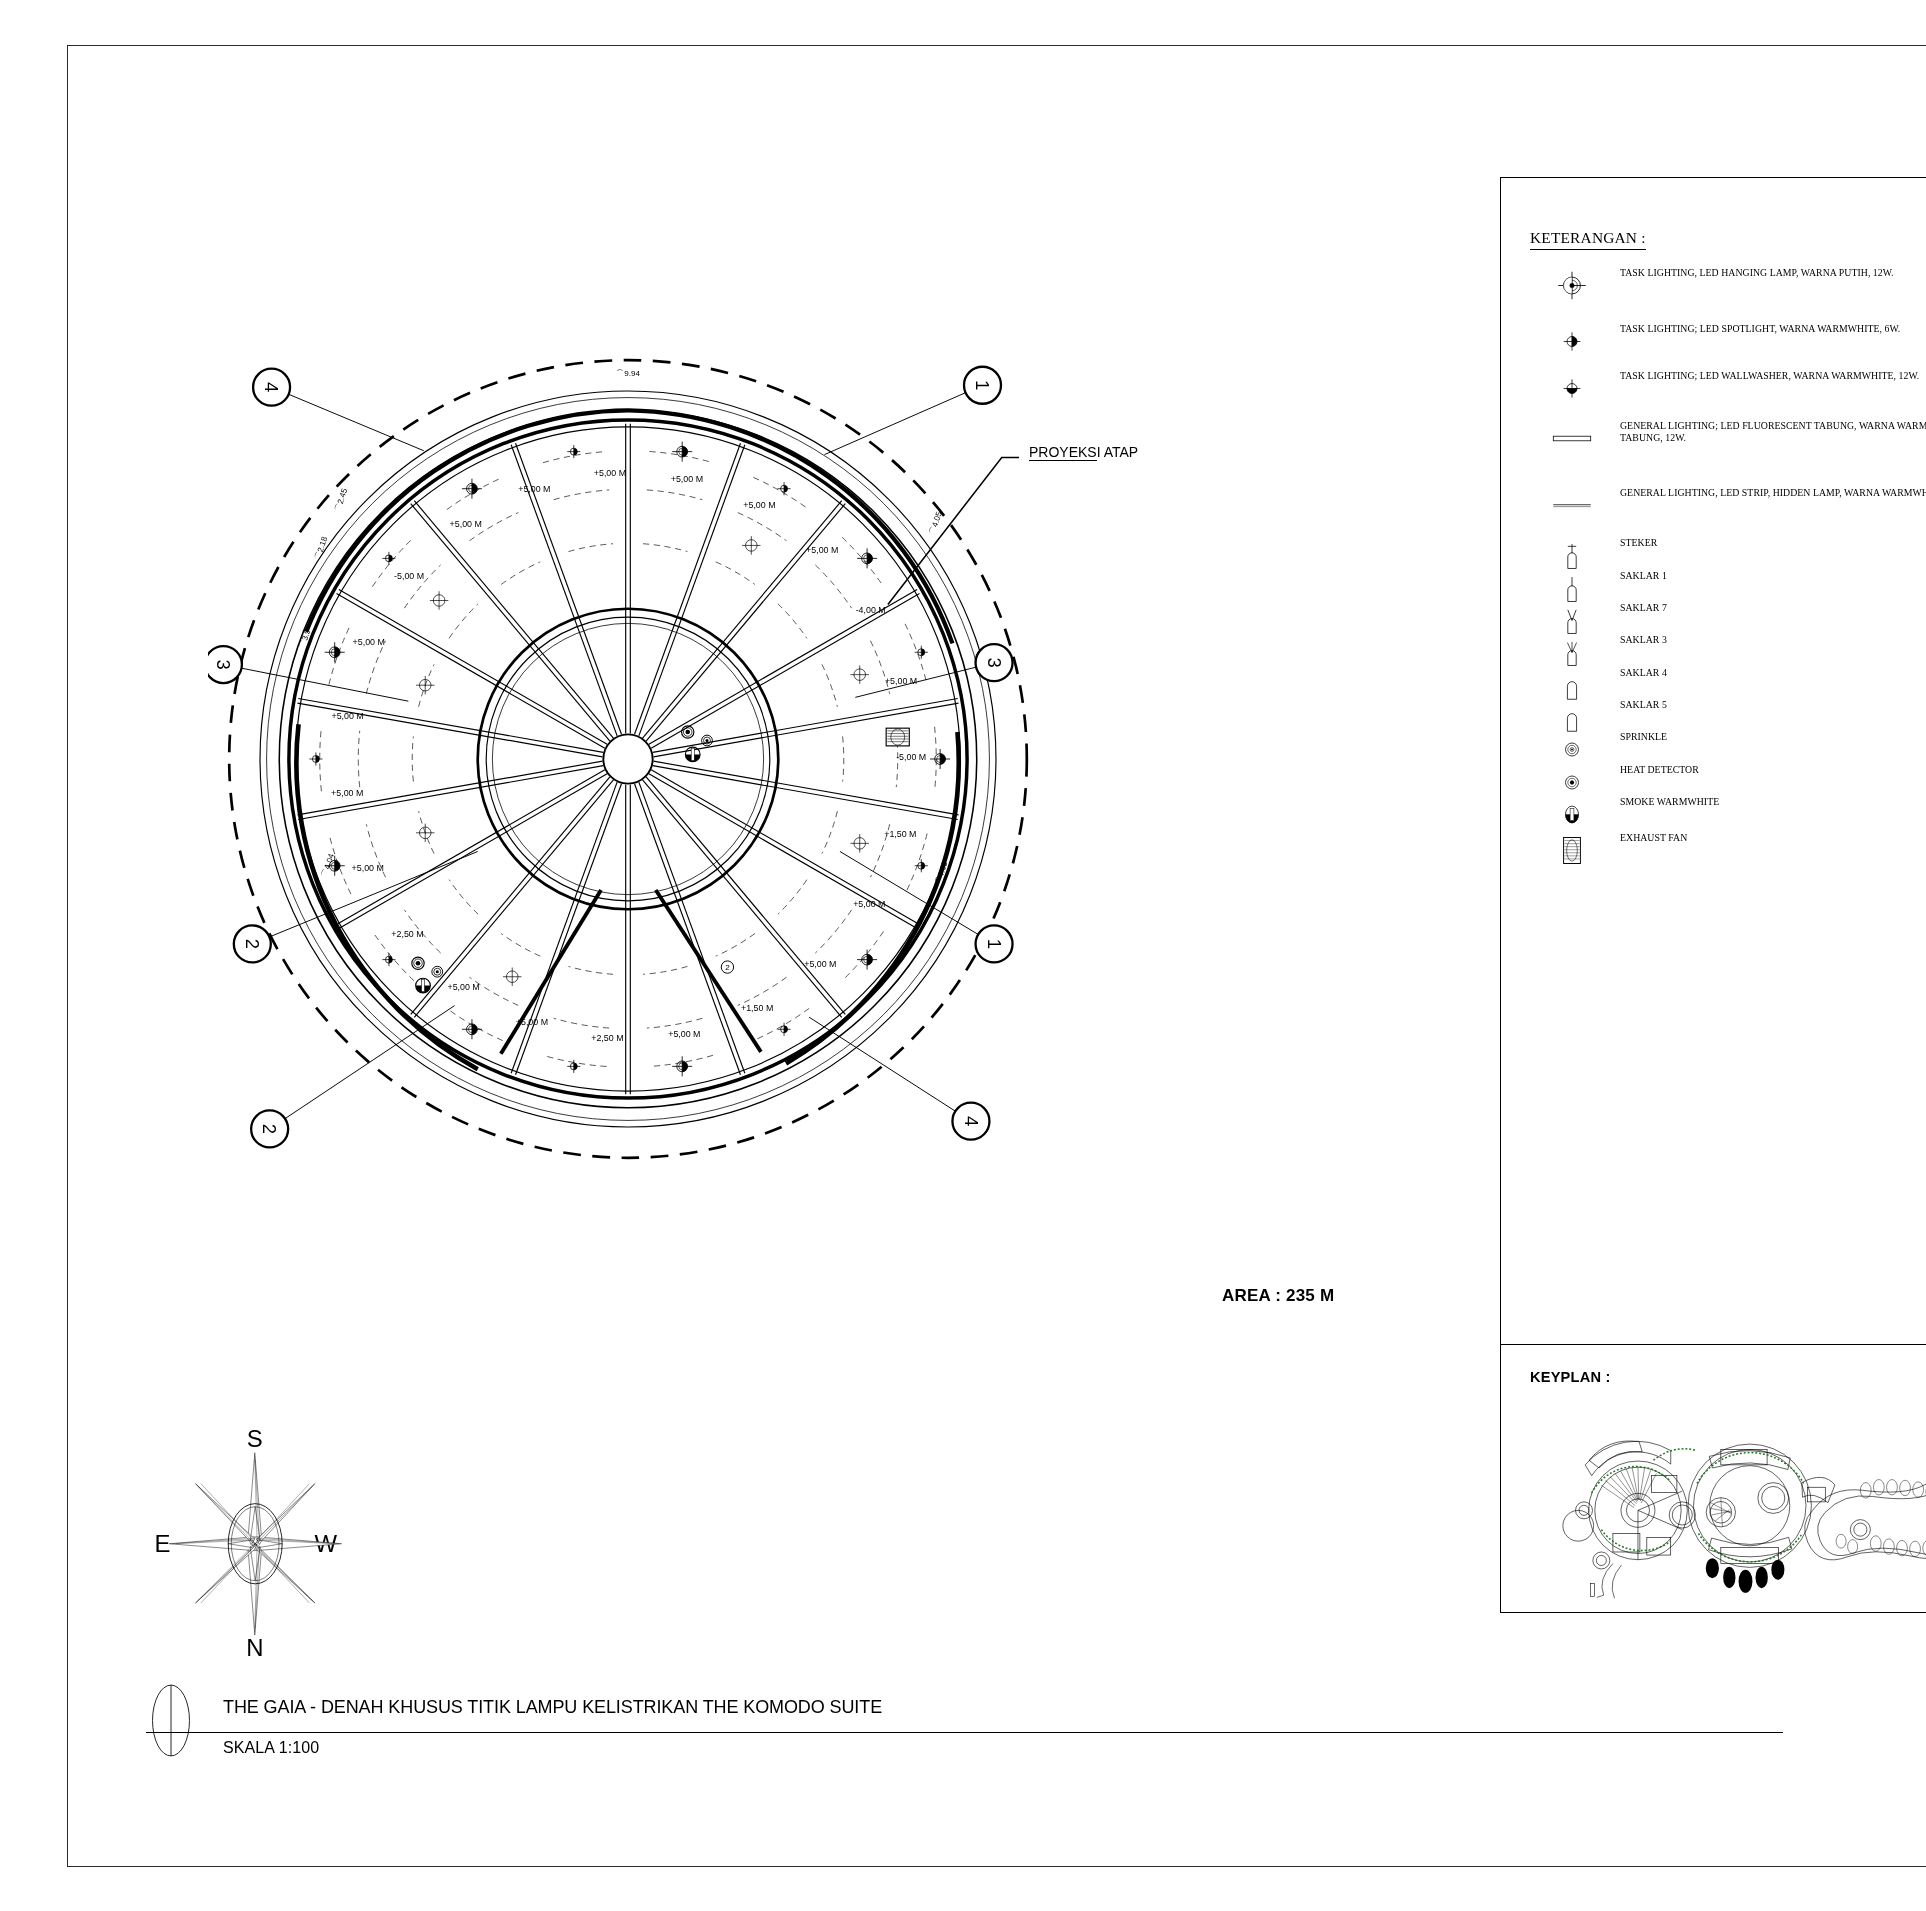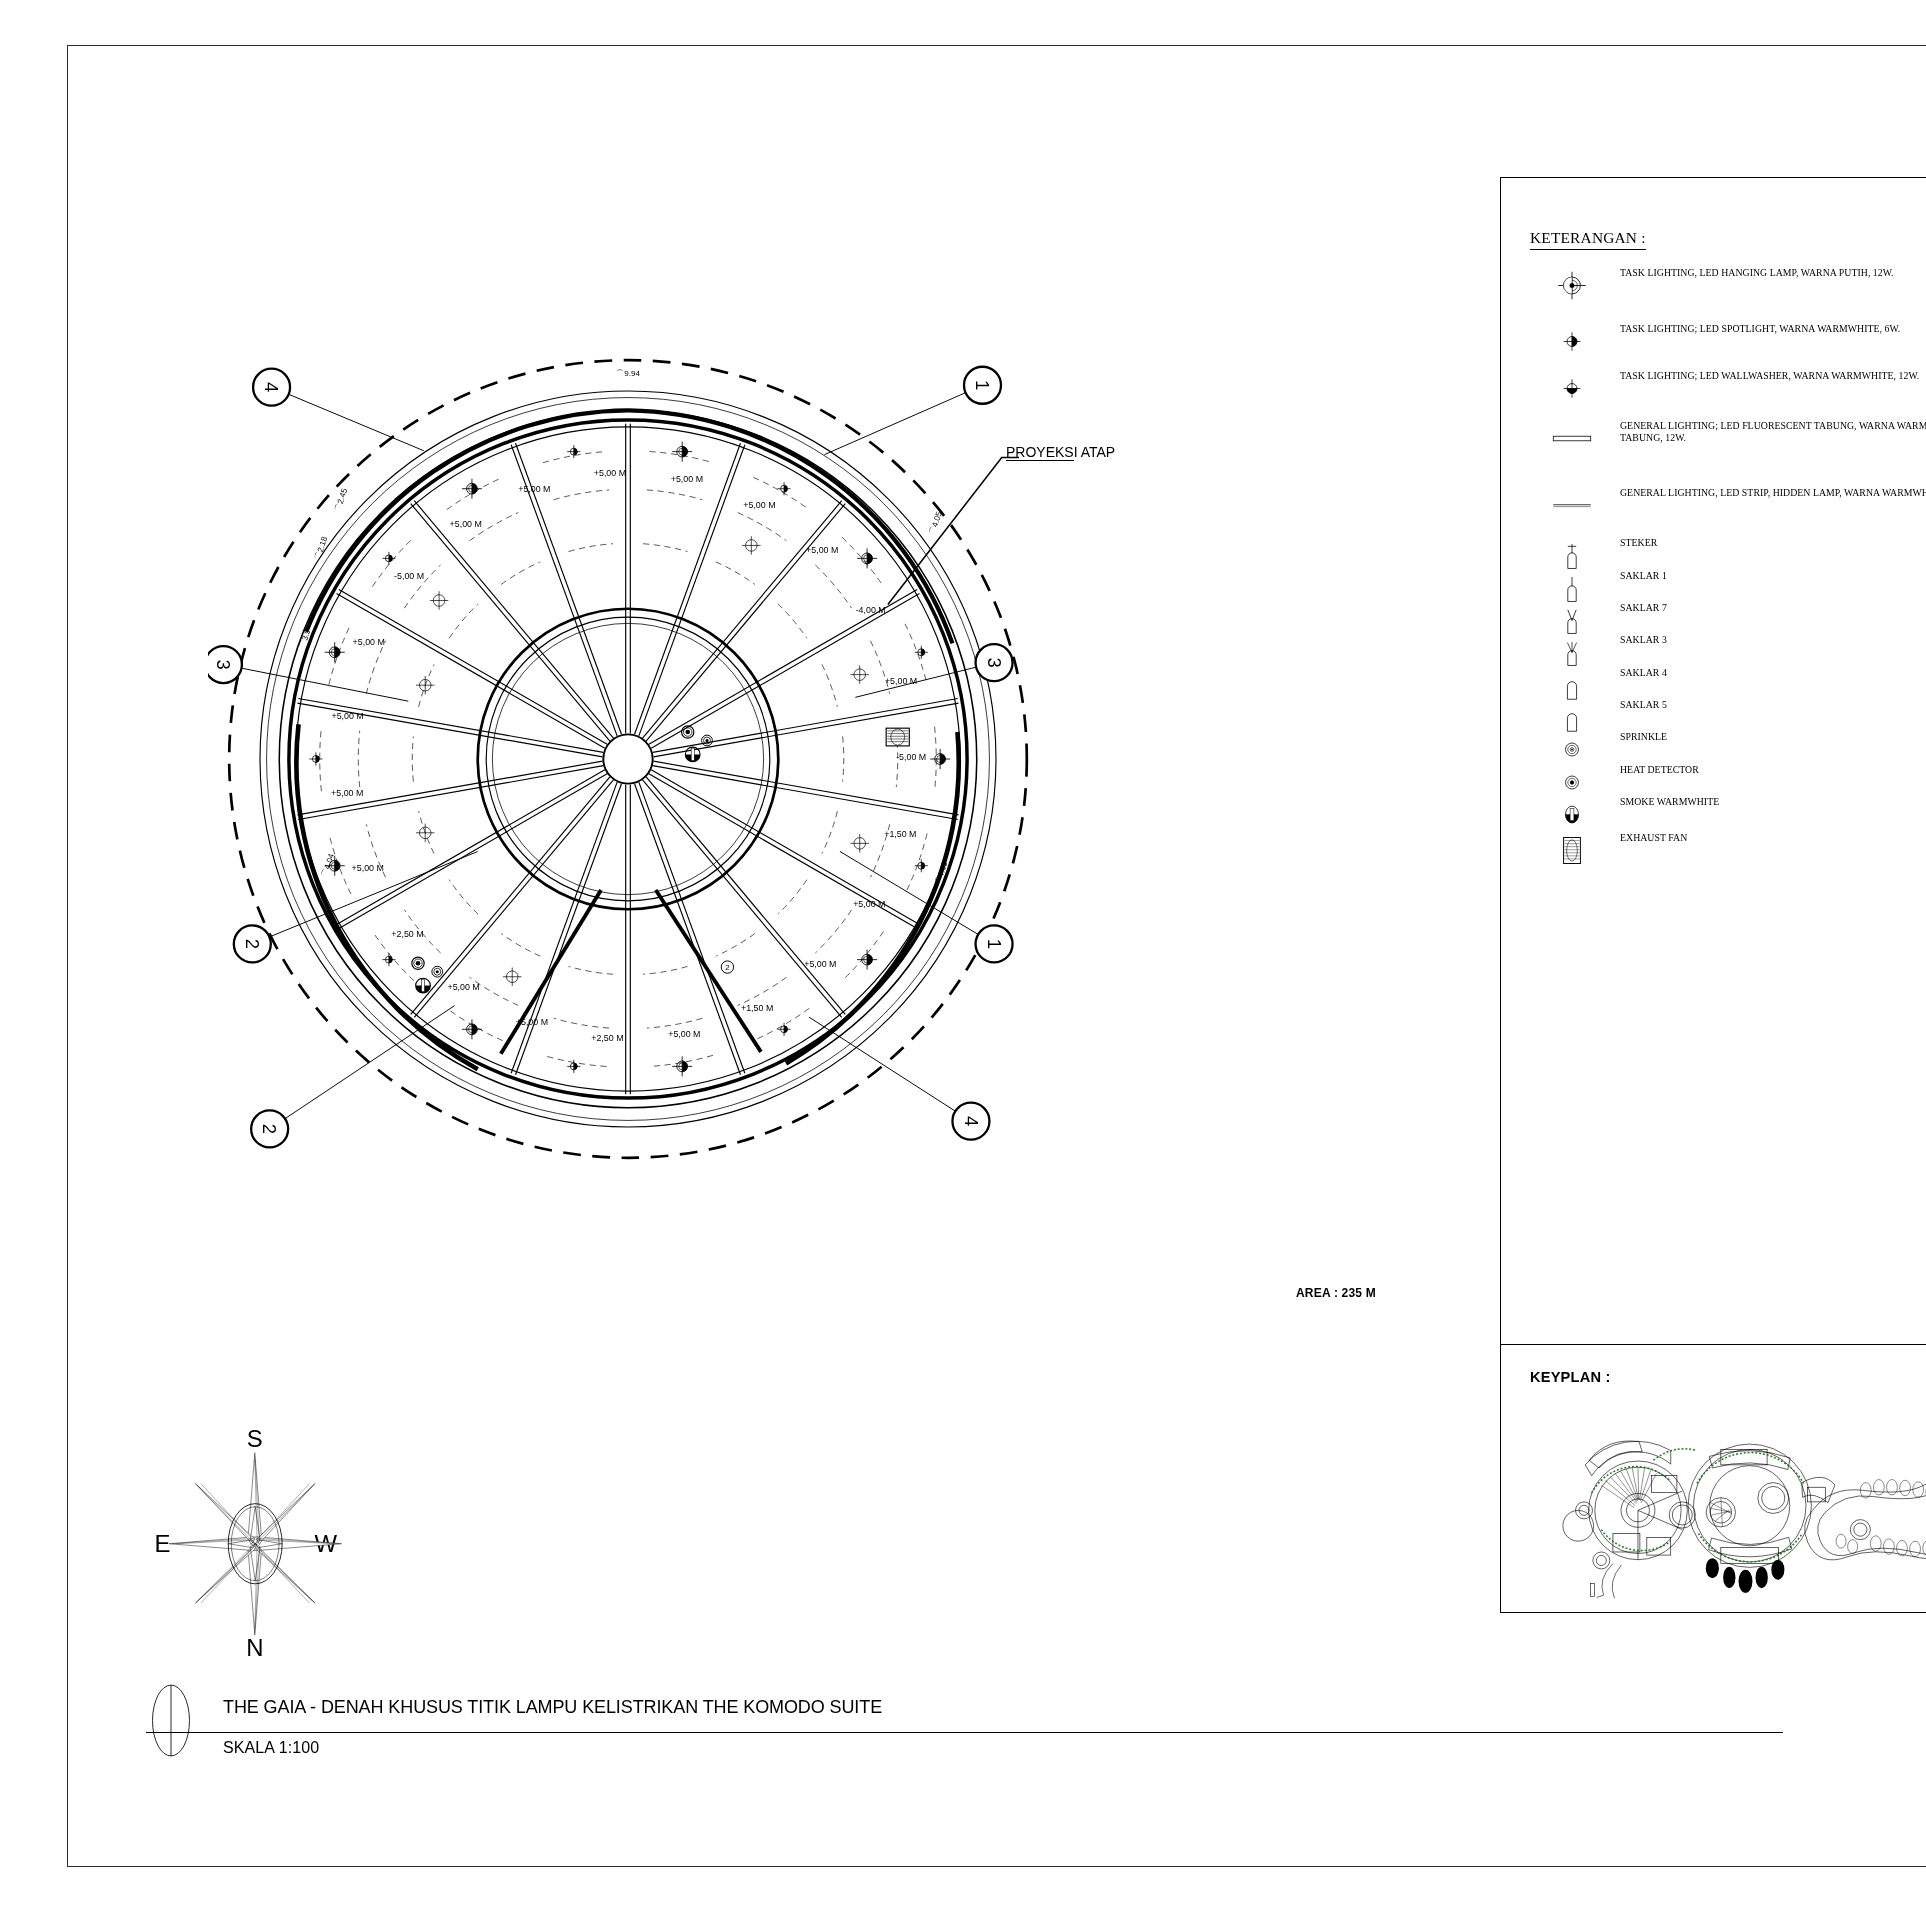--- a/index.html
+++ b/index.html
@@ -25,22 +25,22 @@
           padding-top:0.8px;letter-spacing:0.04px;}
 
   
   #keyplan-box{left:1500px;top:1344px;width:559px;height:269px;}
   #keyplan-title{position:absolute;left:29px;top:24px;font-size:14.6px;font-weight:bold;
                  letter-spacing:0.2px;}
   #keyplan-art{position:absolute;left:54px;top:69px;width:455px;height:185px;}
 
   
   #plan-art{position:absolute;left:208px;top:339px;width:840px;height:840px;}
-  #proyeksi-label{position:absolute;left:1006px;top:444px;font-size:14px;}
-  #area-label{position:absolute;left:1296px;top:1286px;font-size:12px;font-weight:bold;
+  #proyeksi-label{position:absolute;left:1029px;top:444px;font-size:14px;}
+  #area-label{position:absolute;left:1222px;top:1286px;font-size:17px;font-weight:bold;
               letter-spacing:0.2px;}
 
   
   #compass{position:absolute;left:139px;top:1425px;width:247px;height:239px;}
 
   
   #bottom-title{position:absolute;left:146px;top:1697px;width:1656px;height:116px;}
   #bt-main{position:absolute;left:77px;top:0px;font-size:18px;letter-spacing:-0.1px;
            white-space:nowrap;}
   #bt-rule{position:absolute;left:0px;top:35px;width:1637px;border-top:1.5px solid #000;}

